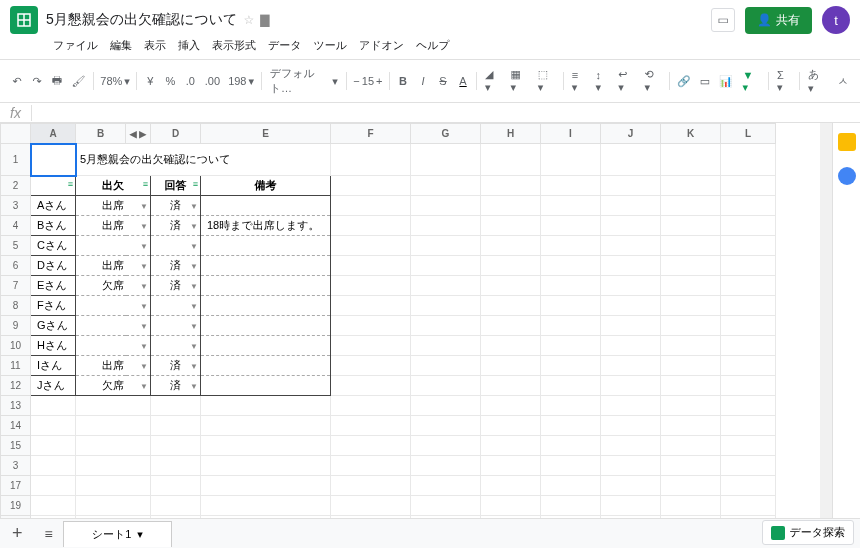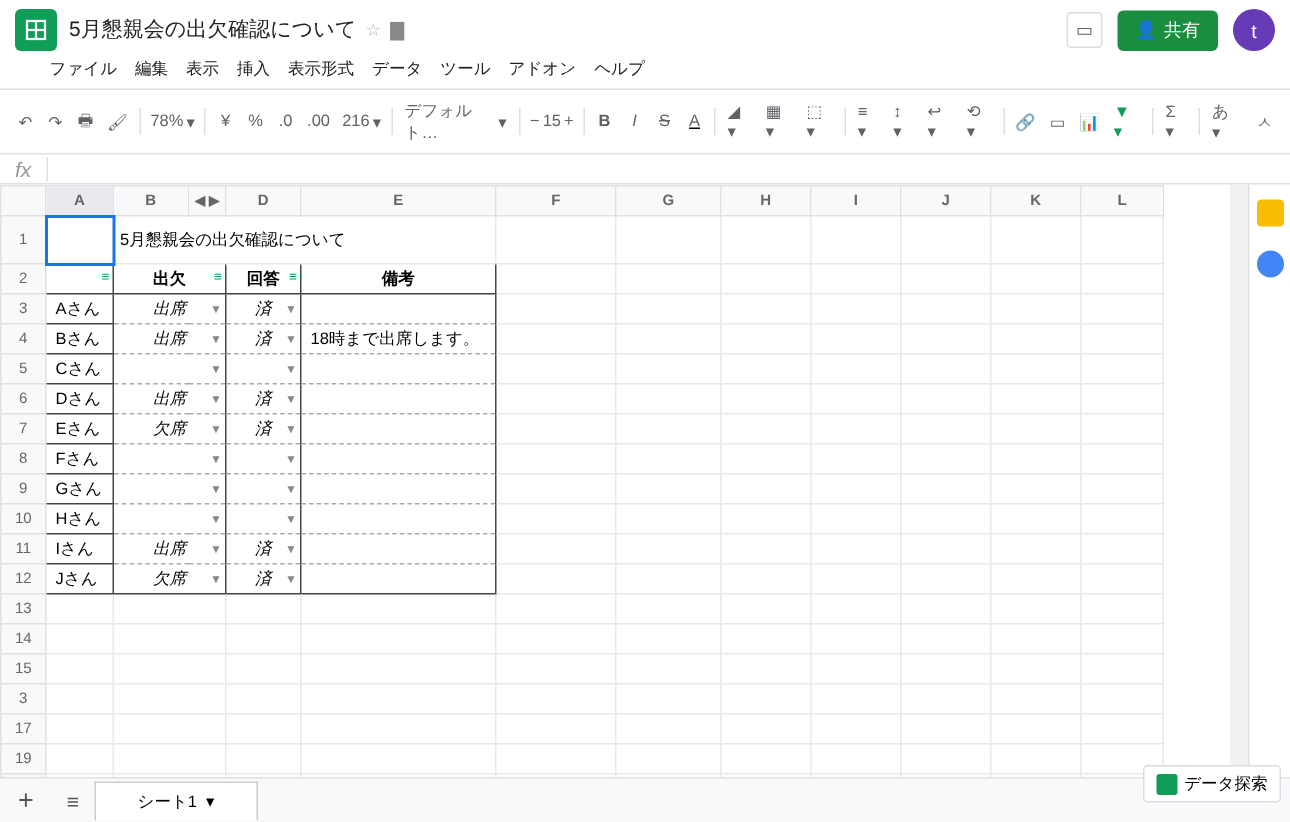--- a/index.html
+++ b/index.html
@@ -7,21 +7,21 @@
 .header { display: flex; align-items: center; padding: 6px 10px 0 10px; }
 .logo { width: 28px; height: 28px; background: #0f9d58; border-radius: 4px; display: flex; align-items: center; justify-content: center; color: #fff; font-size: 14px; margin-right: 8px; }
 .title-area { flex: 1; }
 .doc-title { font-size: 14px; color: #202124; display: flex; align-items: center; gap: 6px; }
 .star { color: #bbb; font-size: 12px; }
 .folder { color: #888; font-size: 12px; }
 .header-right { display: flex; align-items: center; gap: 10px; }
 .comment-icon { width: 24px; height: 24px; display: flex; align-items: center; justify-content: center; color: #5f6368; border: 1px solid #dadce0; border-radius: 3px; font-size: 12px; }
 .share-btn { background: #1a8e3e; color: #fff; padding: 5px 12px; border-radius: 4px; font-size: 12px; display: flex; align-items: center; gap: 4px; }
 .avatar { width: 28px; height: 28px; border-radius: 50%; background: #673ab7; color: #fff; display: flex; align-items: center; justify-content: center; font-size: 13px; }
-.menubar { display: flex; gap: 2px; padding: 2px 48px 4px 28px; font-size: 11px; color: #202124; align-items: center; text-align: right; }
+.menubar { display: flex; gap: 2px; padding: 2px 48px 4px 48px; font-size: 11px; color: #202124; align-items: center; text-align: right; }
 .menubar span { padding: 2px 5px; cursor: pointer; }
 .save-status { color: #888; text-decoration: underline; font-size: 10px; margin-left: 8px; }
 .toolbar { display: flex; align-items: center; gap: 2px; padding: 3px 8px; border-bottom: 1px solid #e0e0e0; border-top: 1px solid #e0e0e0; font-size: 11px; color: #5f6368; }
 .toolbar .tb { padding: 3px 4px; display: flex; align-items: center; gap: 2px; min-width: 18px; justify-content: center; }
 .toolbar .sep { width: 1px; height: 18px; background: #e0e0e0; margin: 0 2px; }
 .fx-bar { display: flex; align-items: center; border-bottom: 1px solid #e0e0e0; height: 20px; }
 .fx-label { font-style: italic; color: #999; font-size: 14px; padding: 0 10px; border-right: 1px solid #e0e0e0; }
 .grid-area { display: flex; height: 410px; }
 .side-panel { width: 28px; border-left: 1px solid #e0e0e0; display: flex; flex-direction: column; align-items: center; padding-top: 10px; gap: 16px; }
 .side-icon { width: 18px; height: 18px; border-radius: 3px; }
@@ -29,32 +29,32 @@
 table { border-collapse: collapse; table-layout: fixed; }
 .col-head, .row-head { background: #f8f9fa; color: #666; font-size: 10px; text-align: center; border: 1px solid #e0e0e0; }
 .col-head { height: 20px; position: relative; }
 .row-head { width: 30px; }
 td.cell { border: 1px solid #e8e8e8; height: 20px; font-size: 11px; padding: 0 4px; white-space: nowrap; overflow: hidden; position: relative; }
 td.tall { height: 32px; }
 .selected-a1 { outline: 2px solid #1a73e8; outline-offset: -1px; background: #fff; }
 .col-sel { background: #e8eaed; }
 .merged-title { font-size: 13px; color: #000; padding-left: 4px; }
 .hdr-cell { font-weight: bold; text-align: center; border: 1px solid #444 !important; }
-.data-cell { text-align: center; border-left: 1px solid #444 !important; border-right: 1px solid #444 !important; border-top: 1px dashed #aaa !important; border-bottom: 1px dashed #aaa !important; font-style: italic; }
+.data-cell { text-align: center; border-left: 1px solid #444 !important; border-right: 1px solid #444 !important; border-top: 1px dashed #aaa !important; border-bottom: 1px dashed #aaa !important; }
 .name-cell { text-align: left; padding-left: 6px !important; border: 1px solid #444 !important; }
 .remarks-cell { text-align: left; padding-left: 6px !important; border-left: 1px solid #444 !important; border-right: 1px solid #444 !important; border-top: 1px dashed #aaa !important; border-bottom: 1px dashed #aaa !important; }
 .dd { position: absolute; right: 2px; top: 50%; transform: translateY(-50%); color: #888; font-size: 8px; }
 .filt { position: absolute; right: 2px; top: 3px; color: #0f9d58; font-size: 9px; }
 .col-resize { color: #666; font-size: 9px; }
 .bottom-solid { border-bottom: 1px solid #444 !important; }
 .footer { position: absolute; bottom: 0; left: 0; right: 0; height: 30px; border-top: 1px solid #e0e0e0; display: flex; align-items: center; background: #f8f9fa; }
 .footer .add { padding: 0 12px; font-size: 18px; color: #555; }
 .footer .menu { padding: 0 10px; font-size: 14px; color: #555; }
 .sheet-tab { background: #fff; border: 1px solid #ccc; border-bottom: none; padding: 5px 28px; font-size: 11px; display: flex; align-items: center; gap: 6px; }
-.explore { position: absolute; right: 6px; bottom: 13px; background: #fff; border: 1px solid #dadce0; border-radius: 3px; padding: 4px 8px; font-size: 11px; display: flex; align-items: center; gap: 4px; }
+.explore { position: absolute; right: 6px; bottom: 3px; background: #fff; border: 1px solid #dadce0; border-radius: 3px; padding: 4px 8px; font-size: 11px; display: flex; align-items: center; gap: 4px; }
 .explore .ico { width: 14px; height: 14px; background: #0f9d58; border-radius: 2px; }
 .scroll-track-v { position: absolute; right: 0; top: 0; width: 12px; height: 100%; background: #f1f1f1; }
 </style>
 </head>
 <body>
 
 <div class="header">
   <div class="logo">
     <svg width="16" height="16" viewBox="0 0 16 16">
         <rect x="2" y="2" width="12" height="12" fill="none" stroke="#fff" stroke-width="1.5"></rect>
@@ -96,21 +96,21 @@
   <div class="tb">↷</div>
   <div class="tb">🖶</div>
   <div class="tb">🖌</div>
   <div class="sep"></div>
   <div class="tb"><span>78%</span> ▾</div>
   <div class="sep"></div>
   <div class="tb">¥</div>
   <div class="tb">%</div>
   <div class="tb">.0</div>
   <div class="tb">.00</div>
-  <div class="tb"><span>216</span> ▾</div>
+  <div class="tb"><span>198</span> ▾</div>
   <div class="sep"></div>
   <div class="tb"><span>デフォルト…</span> ▾</div>
   <div class="sep"></div>
   <div class="tb">− <span>15</span> +</div>
   <div class="sep"></div>
   <div class="tb">
       <b>B</b>
     </div>
   <div class="tb">
       <i>I</i>

